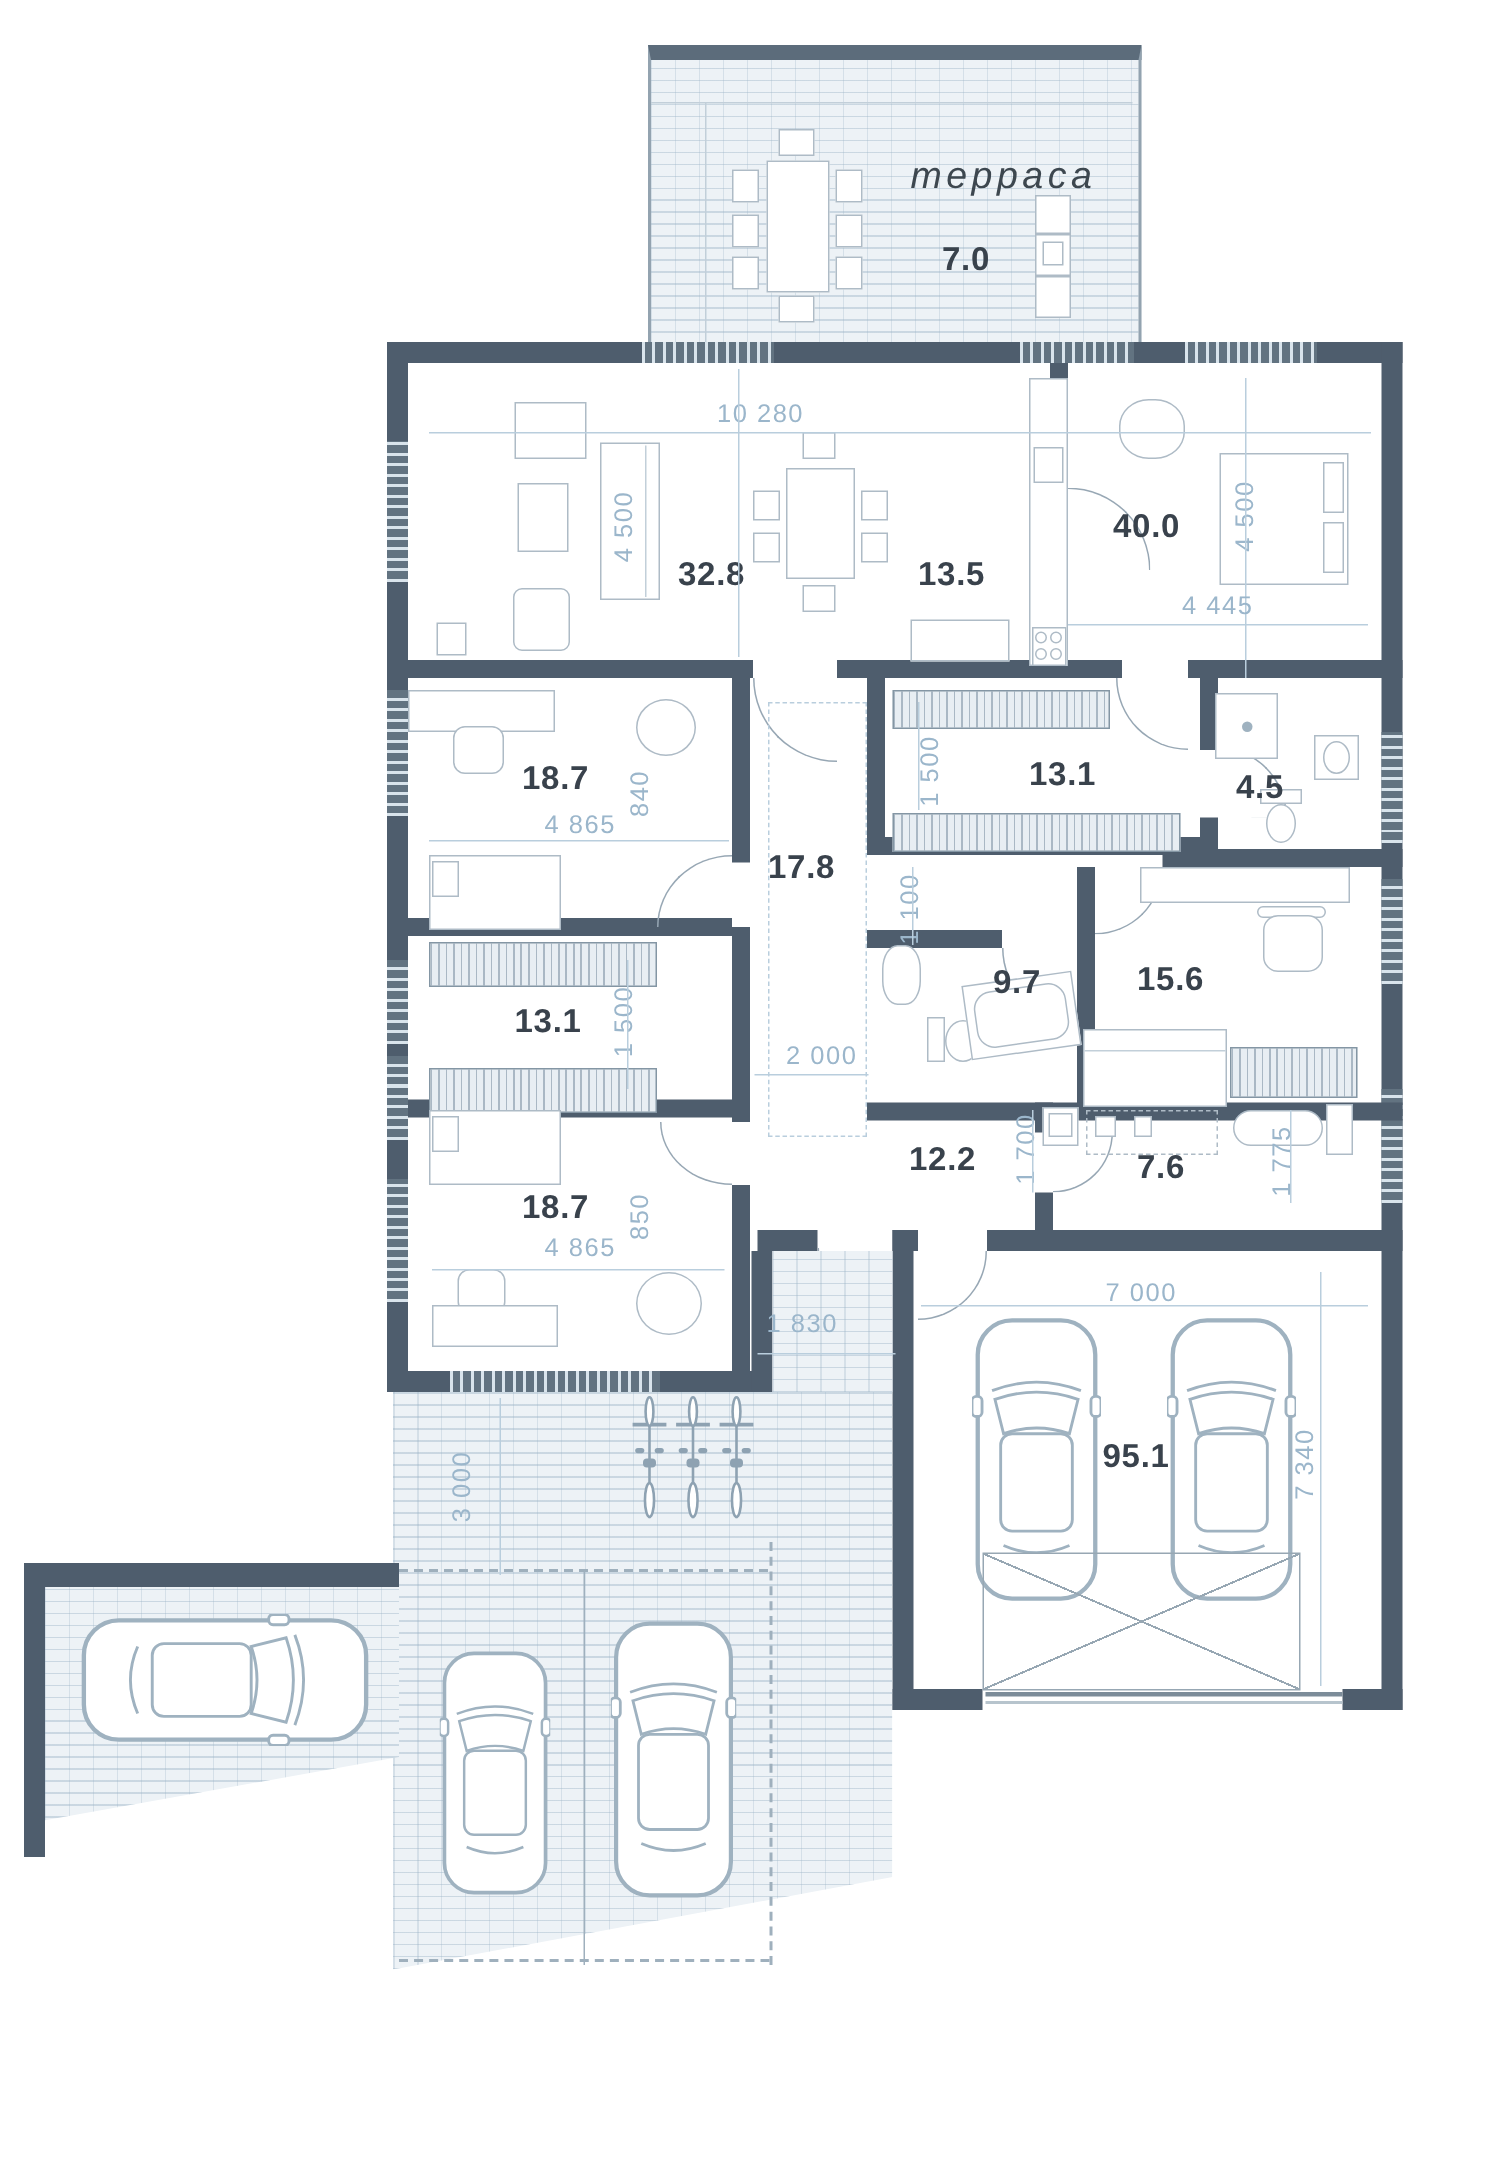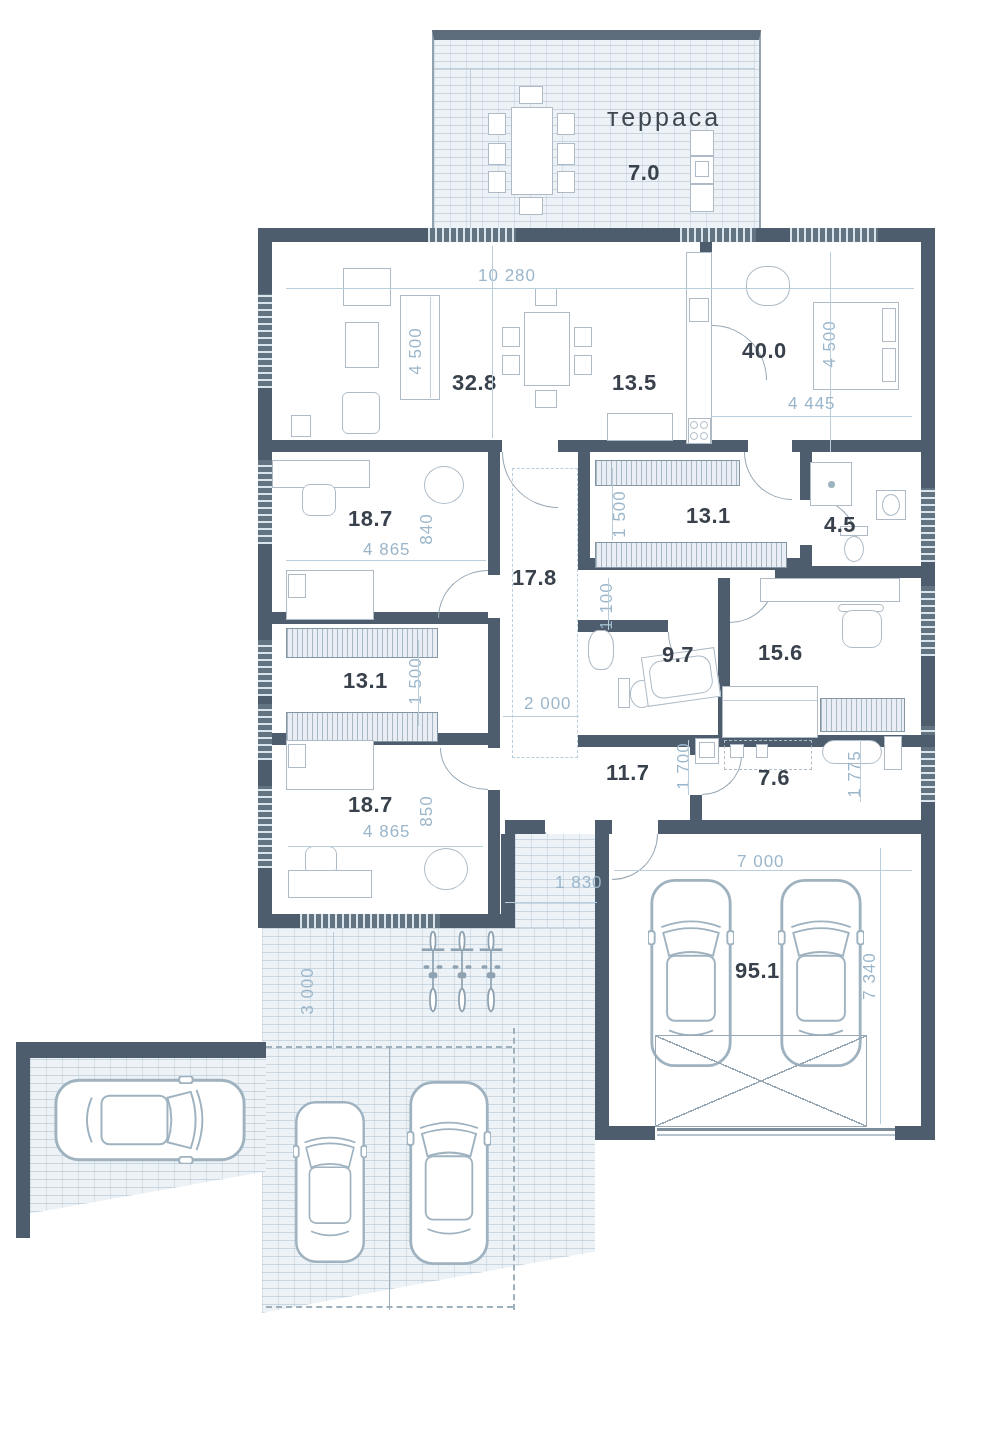--- a/index.html
+++ b/index.html
@@ -71,21 +71,21 @@
   <div class="f" style="left:488px;top:171px;width:18px;height:22px;"></div>
   <div class="f" style="left:557px;top:113px;width:18px;height:22px;"></div>
   <div class="f" style="left:557px;top:143px;width:18px;height:22px;"></div>
   <div class="f" style="left:557px;top:171px;width:18px;height:22px;"></div>
   <div class="f" style="left:519px;top:86px;width:24px;height:18px;"></div>
   <div class="f" style="left:519px;top:197px;width:24px;height:18px;"></div>
   <div class="f" style="left:690px;top:130px;width:24px;height:26px;"></div>
   <div class="f" style="left:690px;top:156px;width:24px;height:28px;"></div>
   <div class="f" style="left:695px;top:161px;width:14px;height:16px;"></div>
   <div class="f" style="left:690px;top:184px;width:24px;height:28px;"></div>
-  <div class="tname" style="left:607px;top:103px;">терраса</div>
+  <div class="tname" style="left:607px;top:103px;font-style:italic;">терраса</div>
   <div class="lbl" style="left:628px;top:160px;">7.0</div>
 
   <div class="wall" style="left:258px;top:228px;width:677px;height:14px;"></div>
   <div class="wall" style="left:258px;top:228px;width:14px;height:700px;"></div>
   <div class="wall" style="left:921px;top:228px;width:14px;height:912px;"></div>
   <div class="wall" style="left:258px;top:914px;width:250px;height:14px;"></div>
   <div class="wall" style="left:595px;top:820px;width:14px;height:320px;"></div>
   <div class="wall" style="left:595px;top:820px;width:17px;height:14px;"></div>
   <div class="wall" style="left:658px;top:820px;width:277px;height:14px;"></div>
   <div class="wall" style="left:595px;top:1126px;width:60px;height:14px;"></div>
@@ -237,37 +237,37 @@
   <div class="f" style="left:286px;top:740px;width:88px;height:50px;"></div>
   <div class="f" style="left:288px;top:744px;width:18px;height:24px;"></div>
   <div class="f" style="left:305px;top:846px;width:32px;height:30px;border-radius:8px;"></div>
   <div class="f" style="left:288px;top:870px;width:84px;height:28px;"></div>
   <div class="f round" style="left:424px;top:848px;width:44px;height:42px;"></div>
   <div class="lbl" style="left:348px;top:792px;">18.7</div>
   <div class="dim v" style="left:397px;top:801px;">850</div>
   <div class="dim" style="left:363px;top:822px;">4 865</div>
   <div class="dline" style="left:288px;top:846px;width:195px;height:1px;"></div>
 
-  <div class="lbl" style="left:606px;top:760px;">11.7</div>
+  <div class="lbl" style="left:606px;top:760px;">12.2</div>
   <div class="dim v" style="left:654px;top:756px;">1 700</div>
   <div class="dline" style="left:688px;top:740px;width:1px;height:55px;"></div>
 
   <div class="f" style="left:695px;top:738px;width:24px;height:26px;"></div>
   <div class="f" style="left:699px;top:742px;width:16px;height:16px;"></div>
   <div class="dash" style="left:724px;top:740px;width:88px;height:30px;border-color:#aebbc6;"></div>
   <div class="f" style="left:730px;top:744px;width:14px;height:14px;"></div>
   <div class="f" style="left:756px;top:744px;width:12px;height:14px;"></div>
   <div class="f" style="left:822px;top:740px;width:60px;height:24px;border-radius:12px;"></div>
   <div class="f" style="left:884px;top:736px;width:18px;height:34px;"></div>
   <div class="lbl" style="left:758px;top:765px;">7.6</div>
   <div class="dim v" style="left:825px;top:764px;">1 775</div>
   <div class="dline" style="left:860px;top:740px;width:1px;height:62px;"></div>
 
   <div class="hatch" style="left:515px;top:834px;width:80px;height:94px;"></div>
-  <div class="dim" style="left:555px;top:873px;">1 830</div>
+  <div class="dim" style="left:511px;top:873px;">1 830</div>
   <div class="dline" style="left:505px;top:902px;width:92px;height:1px;"></div>
 
   <svg class="abs" style="left:648px;top:868px;width:86px;height:210px;">
       <use href="#car"></use>
     </svg>
   <svg class="abs" style="left:778px;top:868px;width:86px;height:210px;">
       <use href="#car"></use>
     </svg>
   <div class="cross" style="left:655px;top:1035px;width:212px;height:92px;"></div>
   <div class="pline" style="left:657px;top:1128px;width:238px;height:3px;background:#7c8c99;"></div>

